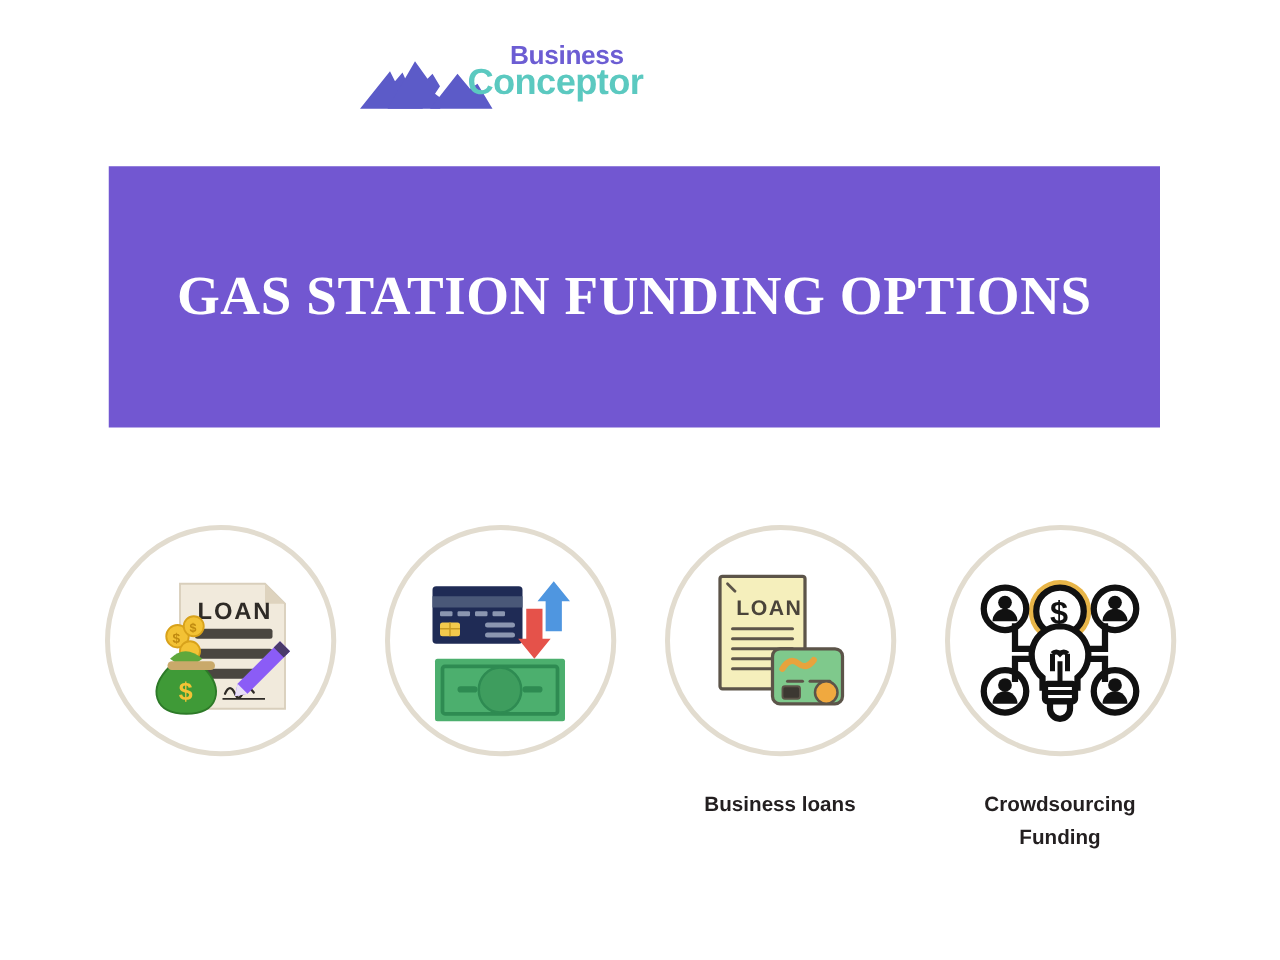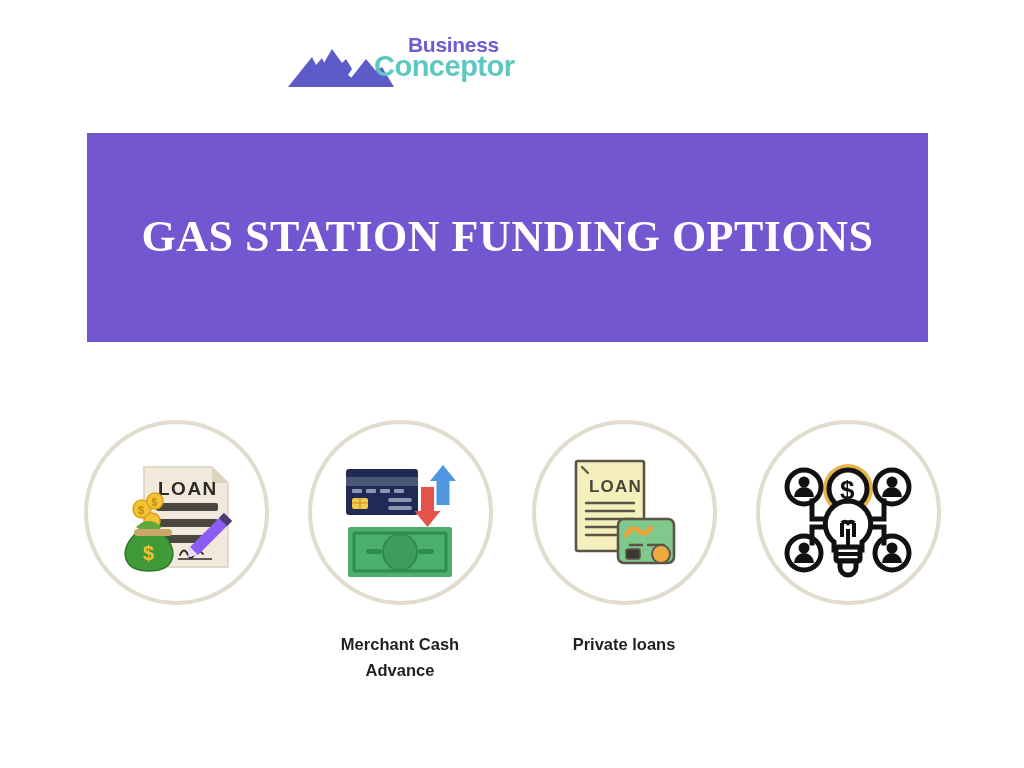--- a/index.html
+++ b/index.html
@@ -217,21 +217,20 @@
           <path d="M91 44 V68 H84.5 L97.5 84 L110.5 68 H104 V44 Z" fill="#E5524A"></path>
 
           <rect x="18" y="84" width="104" height="50" rx="2" fill="#4CAF6E"></rect>
           <rect x="24" y="90" width="92" height="38" rx="2" fill="none" stroke="#2E8B52" stroke-width="3"></rect>
           <ellipse cx="70" cy="109" rx="17" ry="18" fill="#3E9D5E" stroke="#2E8B52" stroke-width="2"></ellipse>
           <rect x="36" y="106" width="16" height="5" rx="2.5" fill="#2E8B52"></rect>
           <rect x="88" y="106" width="16" height="5" rx="2.5" fill="#2E8B52"></rect>
         </svg>
       </span>
     </div>
-    <div class="card-label">Merchant Cash Advance</div>
   </div>
 
   <div class="card">
     <div class="circle">
       <span>
         <svg viewBox="0 0 140 140" width="140" height="140" aria-hidden="true">
 
           <rect x="22" y="18" width="68" height="90" rx="2" fill="#F5EFBC" stroke="#5C5449" stroke-width="2.6"></rect>
           <path d="M28 24 L34 30" stroke="#5C5449" stroke-width="2.2" stroke-linecap="round"></path>
           <text x="35" y="49" font-family="'Liberation Sans',sans-serif" font-size="17" font-weight="bold" fill="#4A443A" letter-spacing="1.2">LOAN</text>
@@ -245,21 +244,21 @@
 
           <rect x="64" y="76" width="56" height="44" rx="6" fill="#7FC98C" stroke="#5C5449" stroke-width="2.6"></rect>
           <path d="M72 92 q6 -10 13 -4 q6 5 12 -3" stroke="#E8A33D" stroke-width="5" fill="none" stroke-linecap="round"></path>
           <line x1="76" y1="102" x2="88" y2="102" stroke="#5C5449" stroke-width="2.4" stroke-linecap="round"></line>
           <line x1="94" y1="102" x2="110" y2="102" stroke="#5C5449" stroke-width="2.4" stroke-linecap="round"></line>
           <rect x="72" y="106" width="14" height="10" rx="2" fill="#3C3832" stroke="#5C5449" stroke-width="1.5"></rect>
           <circle cx="107" cy="111" r="9" fill="#F0A93F" stroke="#5C5449" stroke-width="2"></circle>
         </svg>
       </span>
     </div>
-    <div class="card-label">Private loans</div>
+    <div class="card-label">Business loans</div>
   </div>
 
   <div class="card">
     <div class="circle">
       <span>
         <svg viewBox="0 0 140 140" width="140" height="140" aria-hidden="true">
 
           <g stroke="#111111" stroke-width="5" fill="none" stroke-linecap="square">
             <path d="M34 58 V76 H50"></path>
             <path d="M106 58 V76 H90"></path>
@@ -290,15 +289,16 @@
             <circle cx="114" cy="39" r="5.5"></circle>
             <path d="M104 54 a10 10 0 0 1 20 0 Z"></path>
             <circle cx="26" cy="105" r="5.5"></circle>
             <path d="M16 120 a10 10 0 0 1 20 0 Z"></path>
             <circle cx="114" cy="105" r="5.5"></circle>
             <path d="M104 120 a10 10 0 0 1 20 0 Z"></path>
           </g>
         </svg>
       </span>
     </div>
+    <div class="card-label">Crowdsourcing Funding</div>
   </div>
 
 </div>
 
 </body></html>

